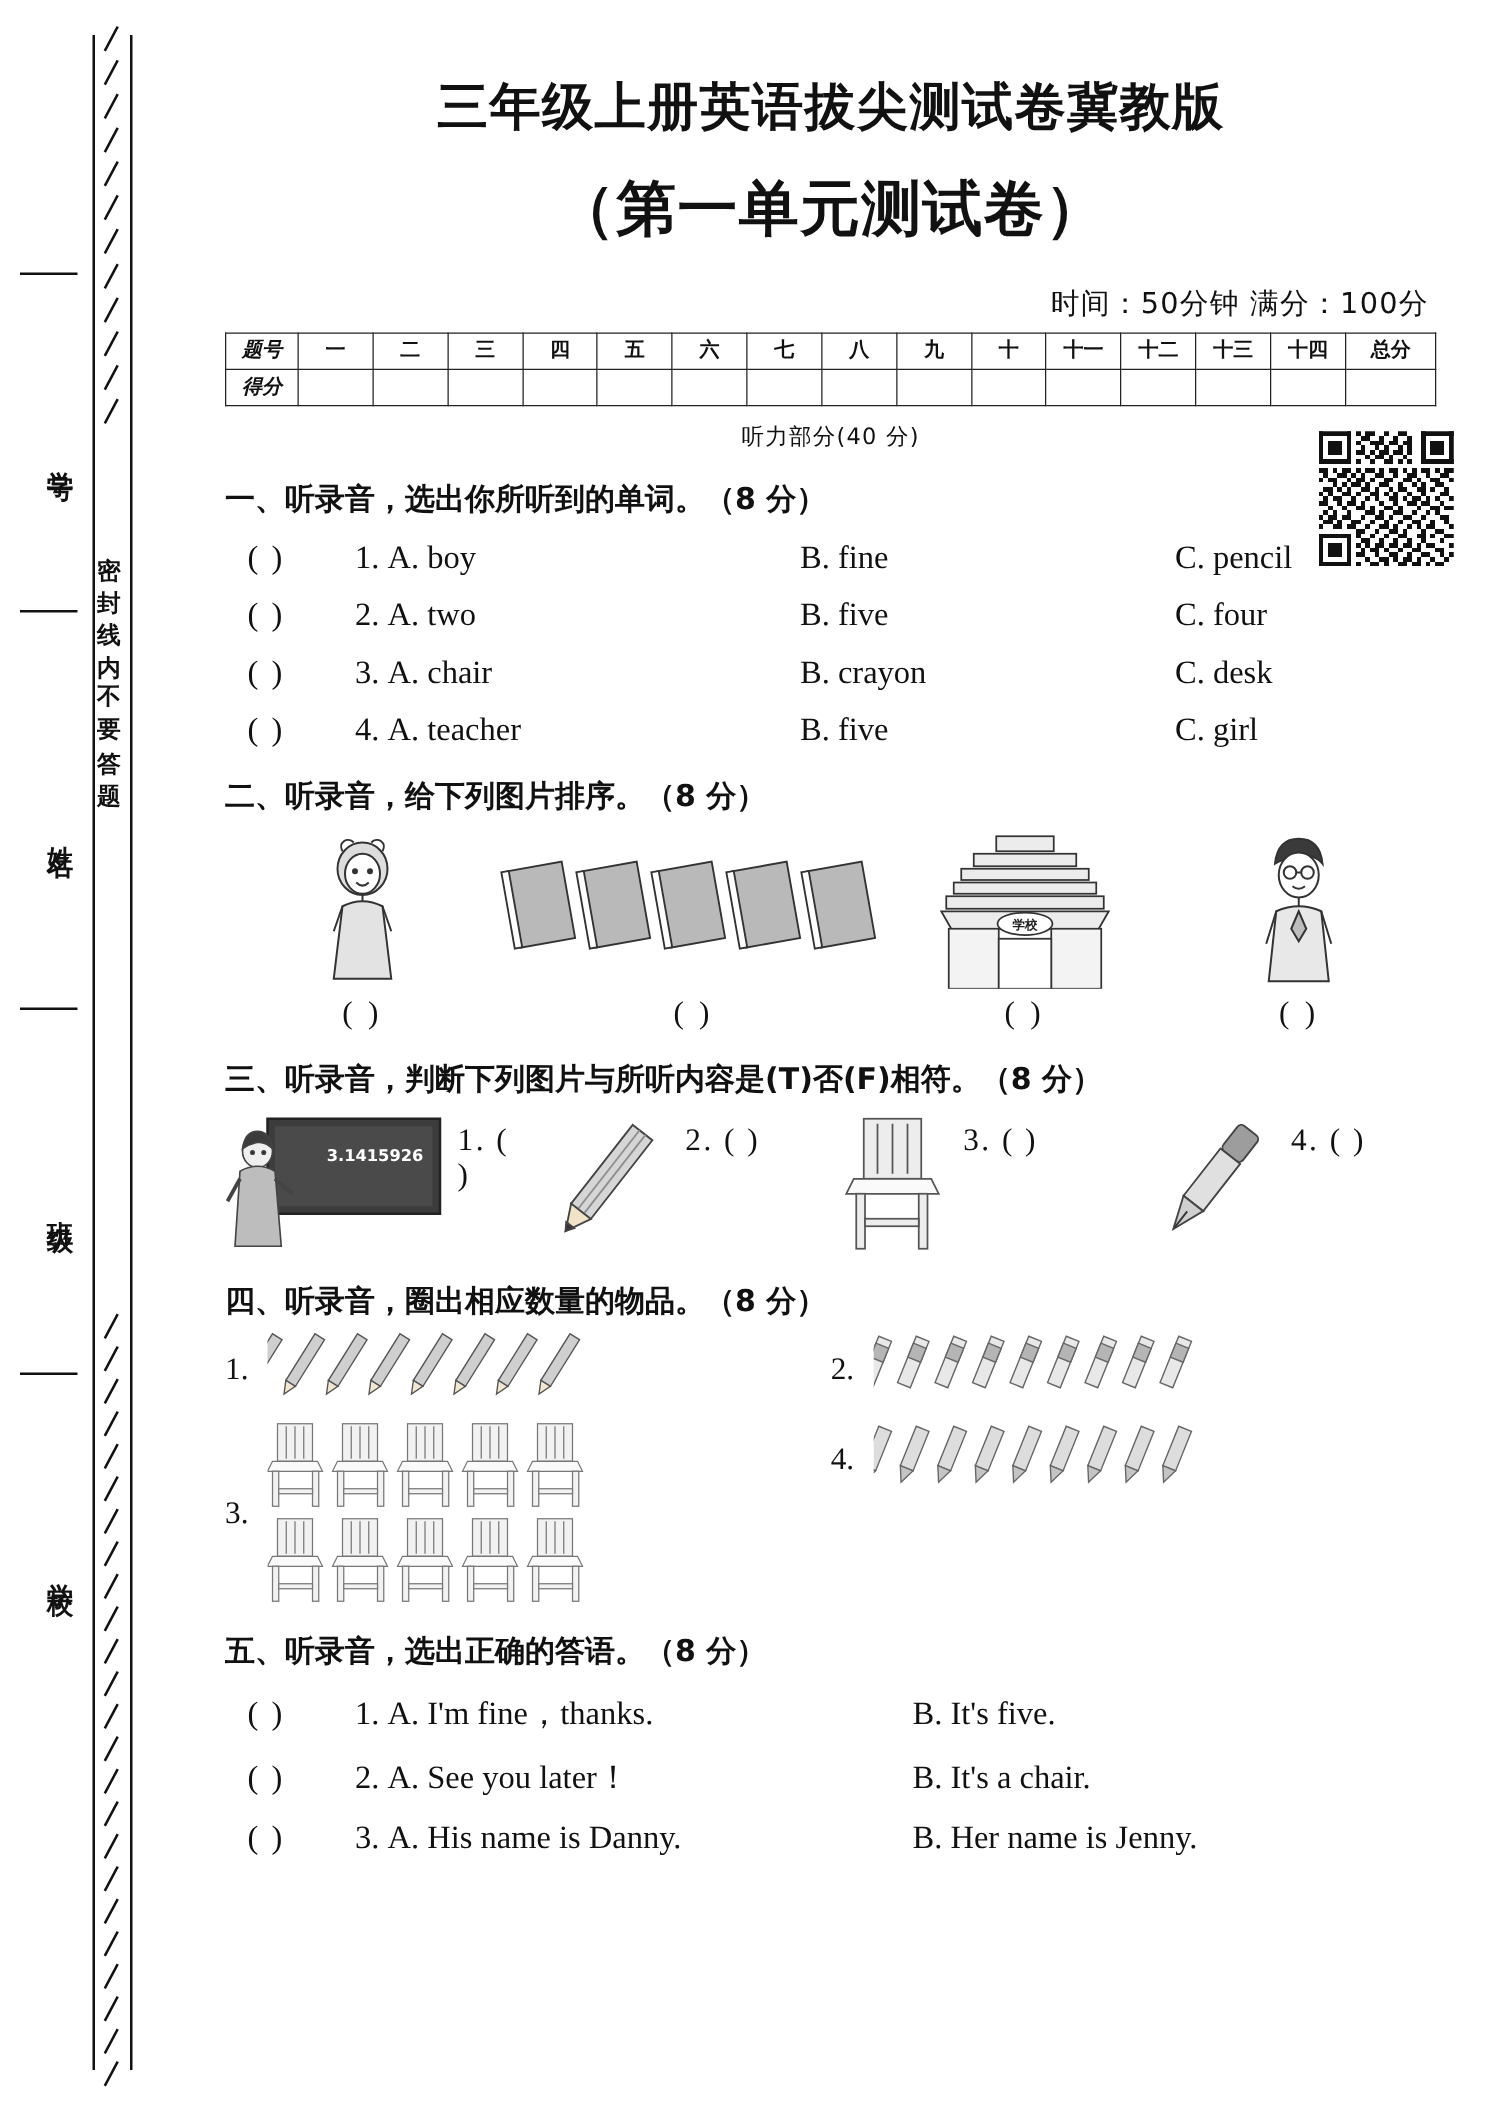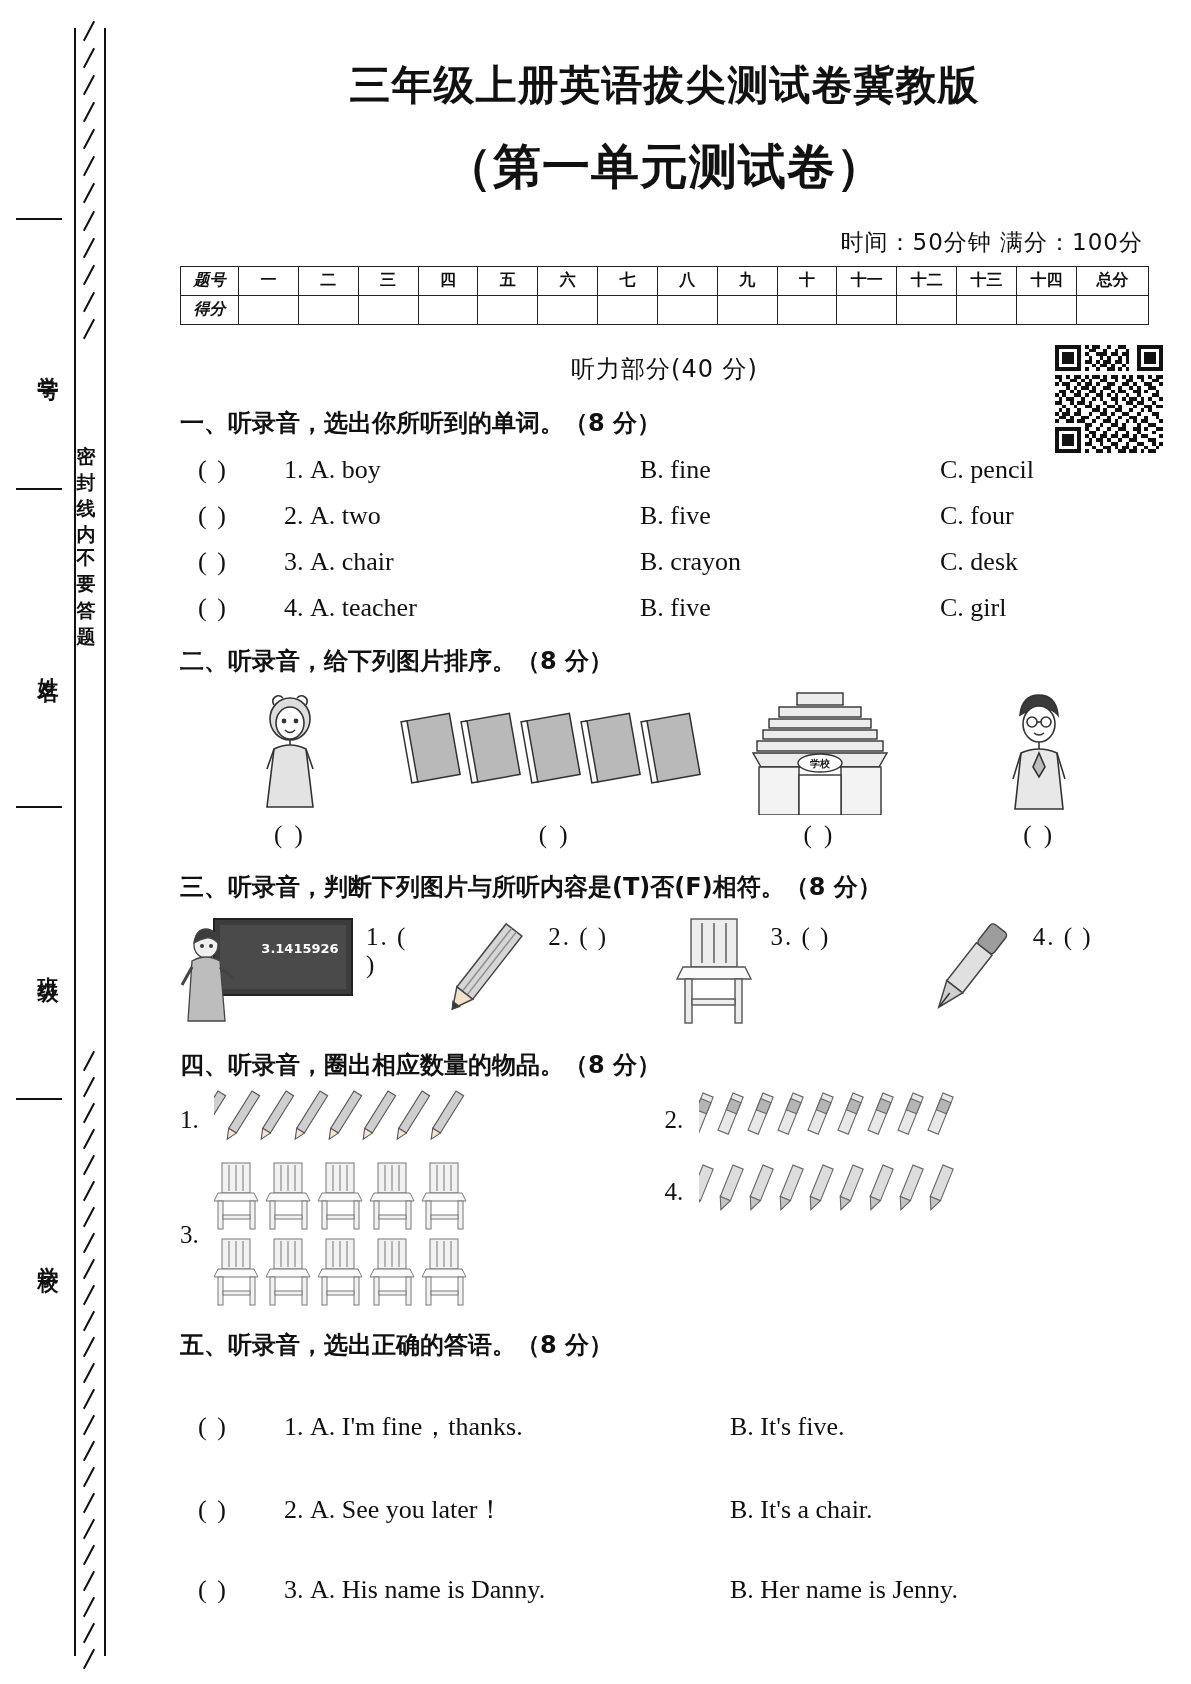--- a/index.html
+++ b/index.html
@@ -60,21 +60,21 @@
   table.scores { border-collapse: collapse; width: 100%; margin-top: 8px; table-layout: fixed; }
   table.scores td {
     border: 1px solid #222; height: 29px; text-align: center;
     font-family: "DejaVu Sans", sans-serif; font-size: 16px; font-weight: 700;
   }
   table.scores td.lead { width: 58px; font-style: italic; }
   table.scores td.total { width: 72px; }
 
   .section-banner {
     font-family: "DejaVu Sans", sans-serif;
-    font-size: 24px; text-align: center; margin-top: 28px; letter-spacing: 1px;
+    font-size: 18px; text-align: center; margin-top: 12px; letter-spacing: 1px;
   }
 
   .qr {
     position: absolute; right: 46px; top: 345px; width: 108px; height: 108px;
   }
 
   h3.q-head {
     font-family: "DejaVu Sans", sans-serif;
     font-size: 24px; font-weight: 700; margin-top: 22px; letter-spacing: 0px;
   }
@@ -88,21 +88,21 @@
   .opt-row .a { width: 330px; flex: none; }
   .opt-row .b { width: 300px; flex: none; }
   .opt-row .c { flex: 1; }
 
   .ans-row {
     display: flex; align-items: baseline;
     font-size: 26px; margin-top: 16px; padding-left: 18px;
   }
   .ans-row .paren { width: 86px; flex: none; letter-spacing: 2px; }
   .ans-row .num { width: 26px; flex: none; }
-  .ans-row .a { width: 420px; flex: none; margin-top: 32px; }
+  .ans-row .a { width: 420px; flex: none; }
   .ans-row .b { flex: 1; }
 
   
   .pic-strip { display: flex; margin-top: 10px; }
   .pic-cell { flex: 1; display: flex; flex-direction: column; align-items: center; }
   .pic-box { height: 128px; display: flex; align-items: flex-end; justify-content: center; }
   .pic-paren { font-size: 25px; letter-spacing: 3px; margin-top: 6px; }
 
   .tf-strip { display: flex; margin-top: 12px; }
   .tf-cell { flex: 1; display: flex; flex-direction: row; align-items: center; }

